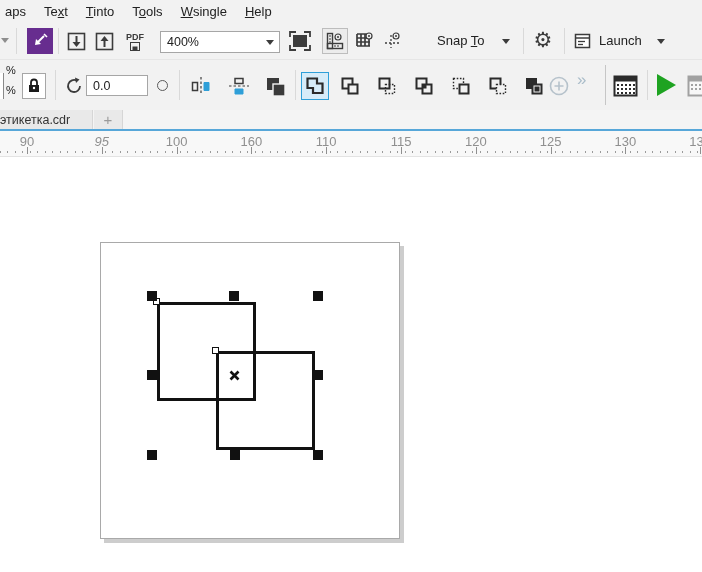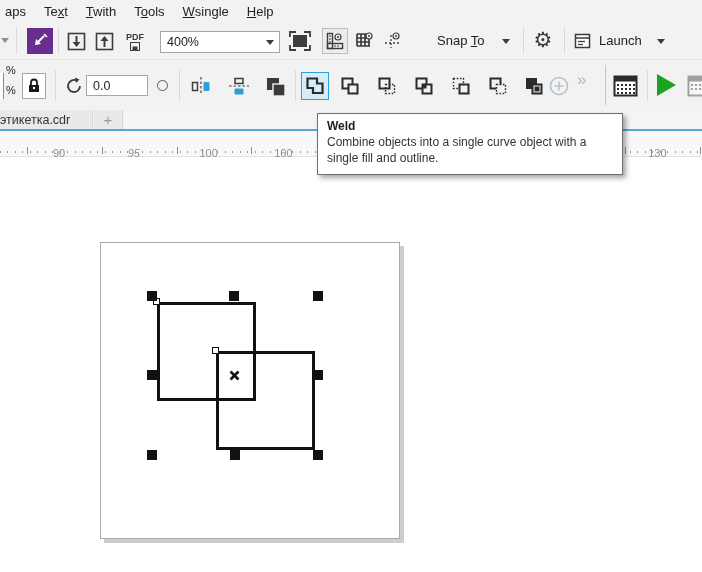--- a/index.html
+++ b/index.html
@@ -26,21 +26,21 @@
   
   #tabbar{position:absolute;left:0;top:110px;width:702px;height:19px;background:#f4f4f4;}
   #doc-tab{position:absolute;left:0;top:0;width:93px;height:19px;background:#e9e9e9;border-right:1px solid #d6d6d6;
            display:flex;align-items:center;box-sizing:border-box;font-size:12.5px;color:#333;}
   #new-tab{position:absolute;left:94px;top:0;width:29px;height:19px;background:#e9e9e9;border-right:1px solid #d6d6d6;
            display:flex;align-items:center;justify-content:center;color:#9a9a9a;font-size:15px;box-sizing:border-box;}
   #blueline{position:absolute;left:0;top:129px;width:702px;height:2px;background:var(--tab-underline,#57a7d9);}
   #ruler{position:absolute;left:0;top:131px;width:702px;height:26px;background:#f8f8f8;border-bottom:1px solid #e3e3e3;box-sizing:border-box;}
   #ruler .dots{position:absolute;left:0;top:20px;width:702px;height:2px;
         background-image:repeating-linear-gradient(to right,#9b9b9b 0 1px,transparent 1px 7.5px);}
-  .rlabel{position:absolute;top:16px;font-size:11px;color:#8f8f8f;transform:translateX(-50%);margin-left:32px;}
+  .rlabel{position:absolute;top:3px;font-size:13px;color:#8f8f8f;transform:translateX(-50%);}
   .rtick{position:absolute;top:16px;width:1px;height:7px;background:#8f8f8f;}
   
   #canvas{position:absolute;left:0;top:157px;width:702px;height:415px;background:#fff;}
   #page{position:absolute;left:100px;top:85px;width:300px;height:297px;background:#fff;
         border:1px solid #a9a9a9;box-shadow:4px 4px 0 #cdcdcd;box-sizing:border-box;}
   .obj-square{position:absolute;border:3px solid #111;box-sizing:border-box;background:transparent;}
   .handle{position:absolute;width:10px;height:10px;background:#111;}
   .node-dot{position:absolute;width:7px;height:7px;background:#fff;border:1px solid #111;box-sizing:border-box;}
   
   #tooltip{position:absolute;left:317px;top:113px;width:306px;background:#fff;border:1px solid #707070;
@@ -50,21 +50,21 @@
   .dim{opacity:.4;}
 </style>
 </head>
 <body>
 
 <div id="app">
 
   <div id="menubar">
       <span class="menu-item"><span>aps</span></span>
       <span class="menu-item"><span>Te</span><span class="hot">x</span><span>t</span></span>
-      <span class="menu-item"><span></span><span class="hot">T</span><span>with</span></span>
+      <span class="menu-item"><span></span><span class="hot">T</span><span>into</span></span>
       <span class="menu-item"><span>T</span><span class="hot">o</span><span>ols</span></span>
       <span class="menu-item"><span></span><span class="hot">W</span><span>single</span></span>
       <span class="menu-item"><span></span><span class="hot">H</span><span>elp</span></span>
     </div>
 
   <div id="toolbar1">
     <div class="arrow-down" style="position:absolute;left:1px;top:15px;opacity:.55;"></div>
     <div class="vsep" style="left:16px;top:5px;height:26px;"></div>
 
     <div class="tbtn" style="left:27px;top:5px;background:var(--purple,#672d8f);">
@@ -357,18 +357,14 @@
     <div class="handle" style="left:147px;top:134px;"></div>
     <div class="handle" style="left:229px;top:134px;"></div>
     <div class="handle" style="left:313px;top:134px;"></div>
     <div class="handle" style="left:147px;top:213px;"></div>
     <div class="handle" style="left:313px;top:213px;"></div>
     <div class="handle" style="left:147px;top:293px;"></div>
     <div class="handle" style="left:230px;top:293px;"></div>
     <div class="handle" style="left:313px;top:293px;"></div>
   </div>
 
-  <div id="tooltip">
-    <div class="tt-title">Weld</div>
-    <div class="tt-desc">Combine objects into a single curve object with a single fill and outline.</div>
-  </div>
 
 </div>
 
 </body></html>

